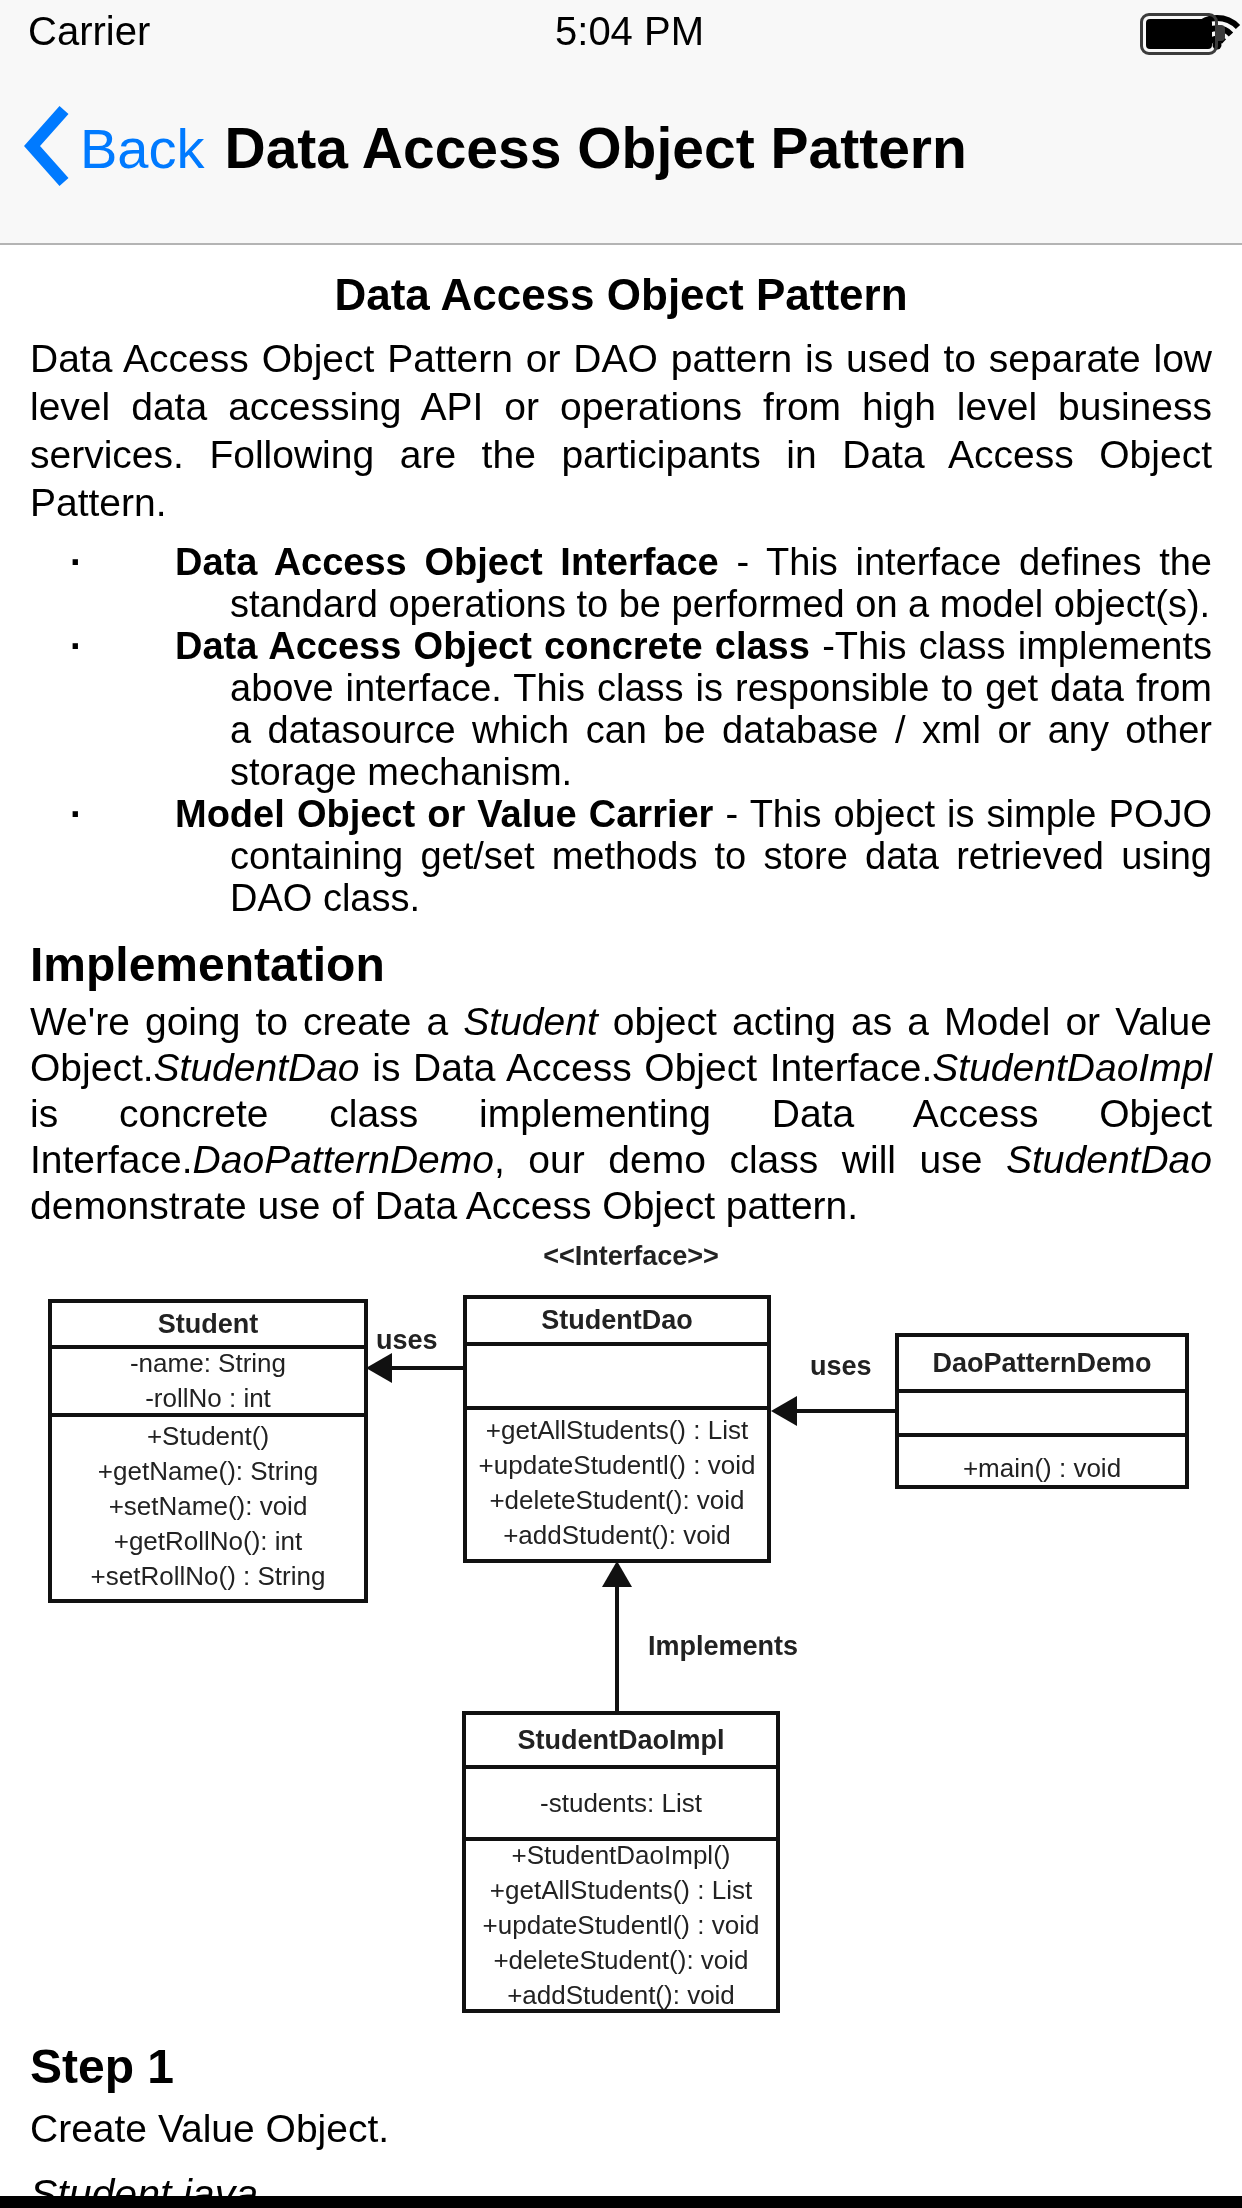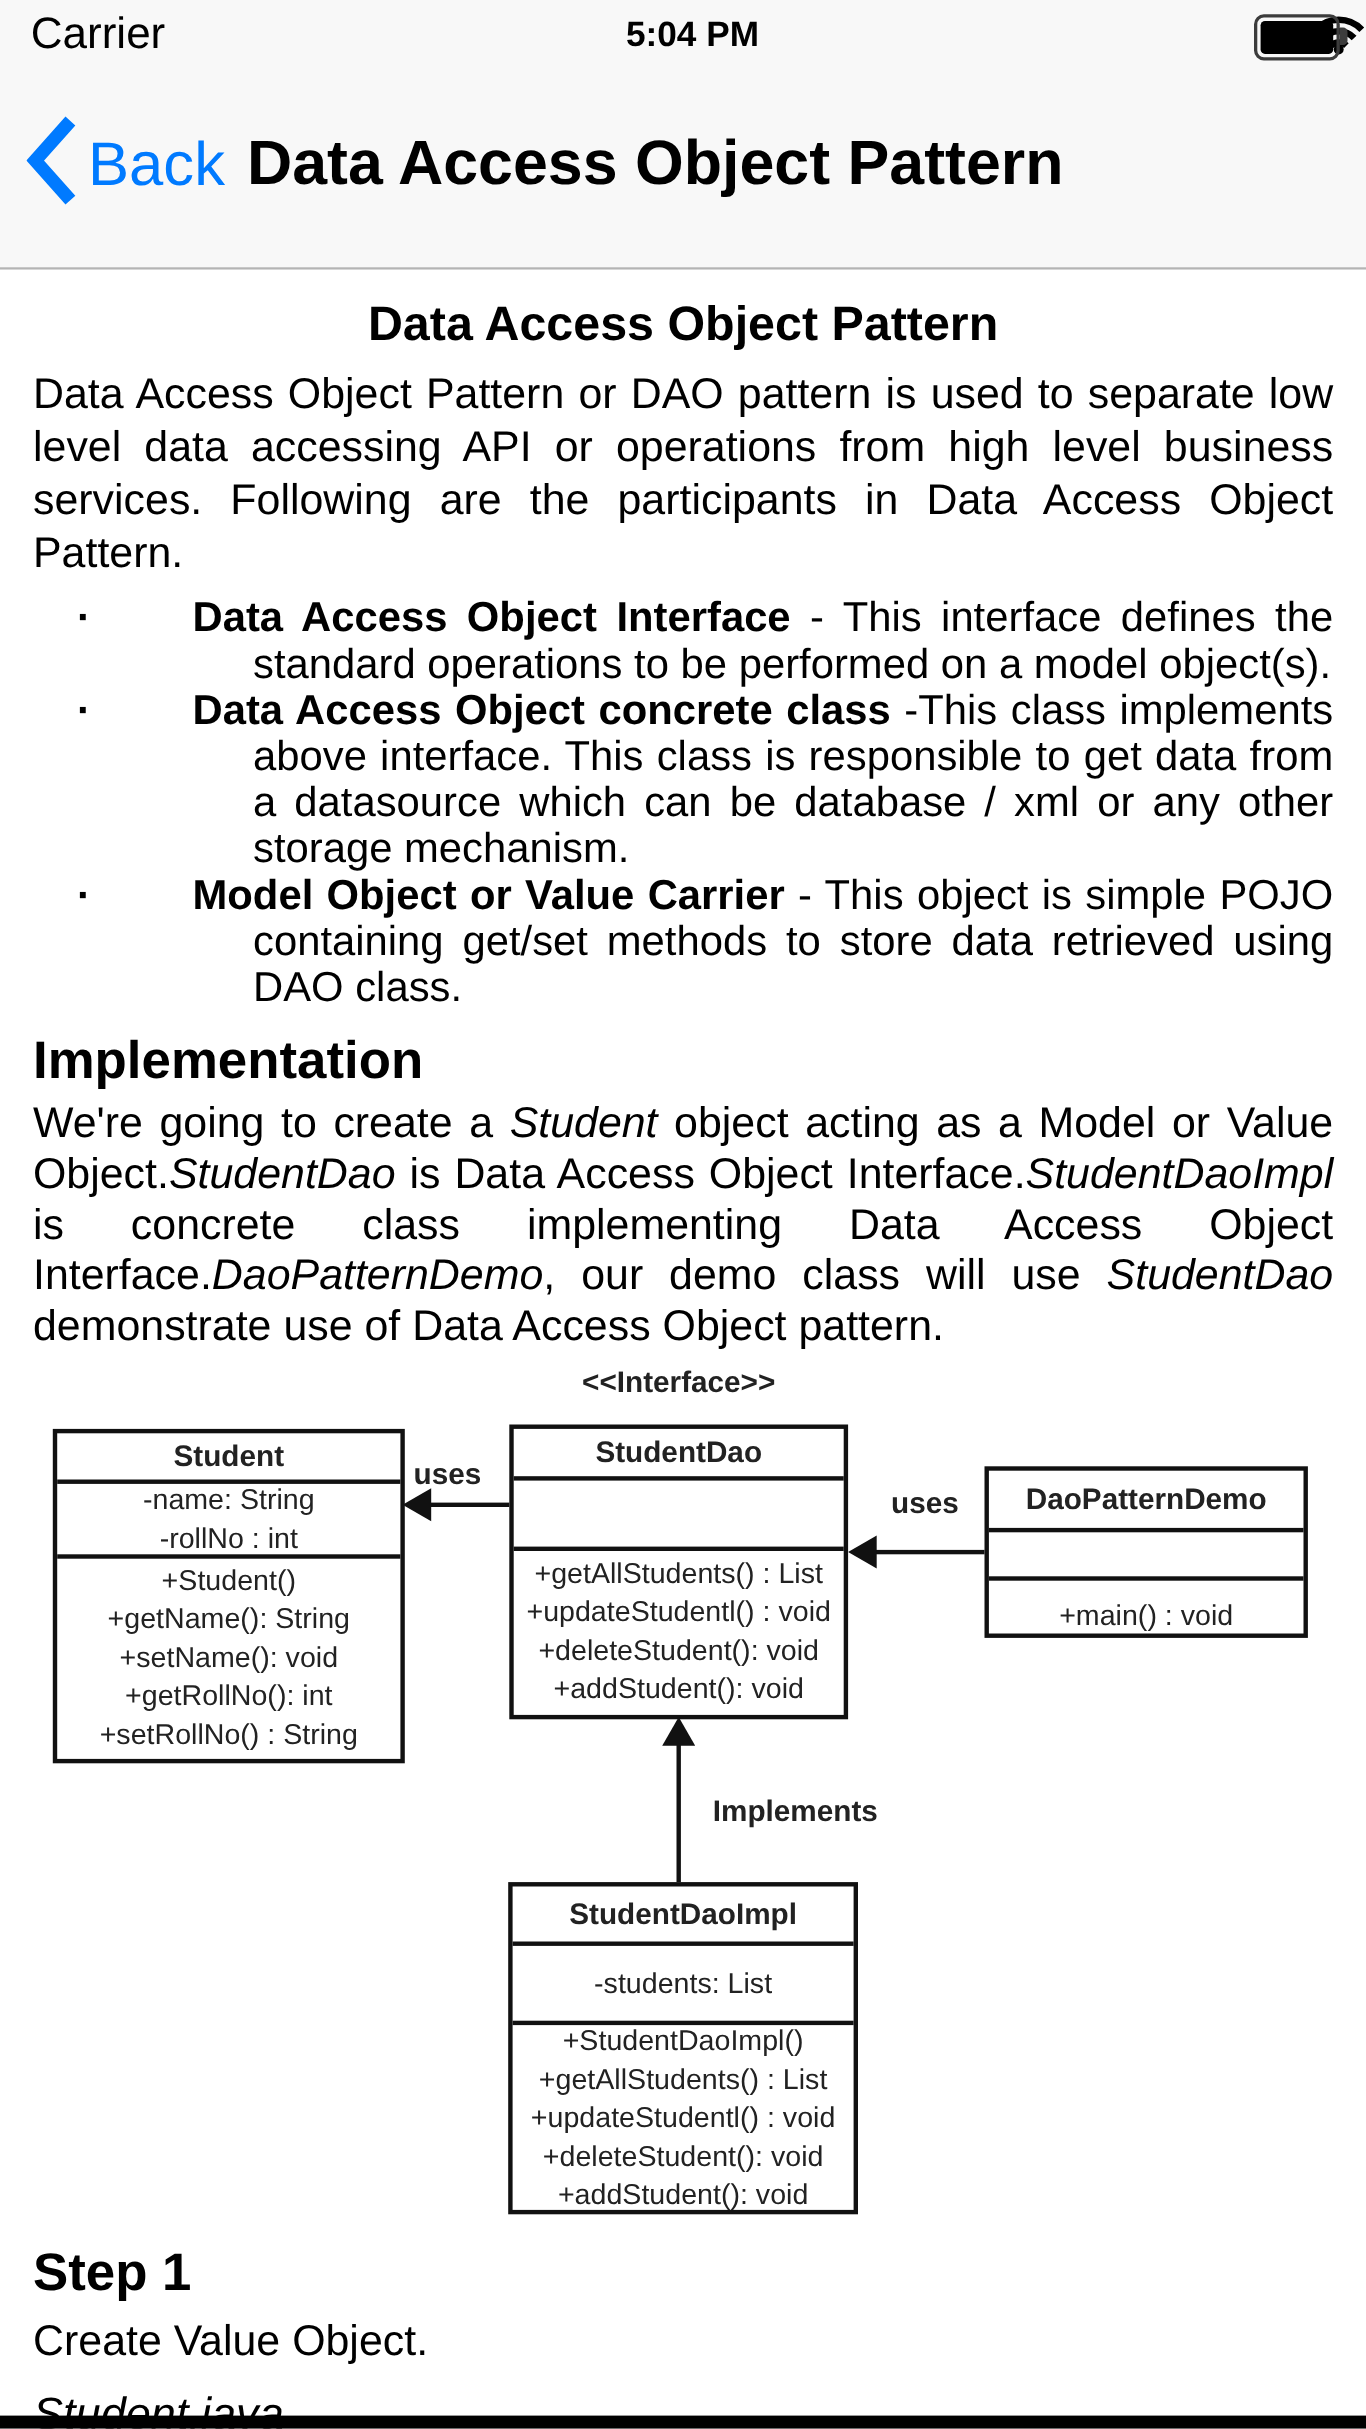--- a/index.html
+++ b/index.html
@@ -4,21 +4,21 @@
 <style>
   html,body{margin:0;padding:0;background:#666;}
   .screen{position:relative;width:1242px;height:2208px;margin:0 auto;background:#fff;
     overflow:hidden;font-family:"Liberation Sans",sans-serif;color:#000;}
 
   
   .header{position:relative;background:#f8f8f8;border-bottom:2px solid #b4b4b4;height:245px;box-sizing:border-box;}
   .status-bar{position:relative;height:62px;display:flex;align-items:center;justify-content:space-between;}
   .carrier{font-size:40px;margin-left:28px;letter-spacing:0;}
   .wifi{margin-left:16px;margin-top:4px;}
-  .status-time{position:absolute;left:17px;right:0;text-align:center;font-weight:bold;font-size:32px;}
+  .status-time{position:absolute;left:17px;right:0;text-align:center;font-weight:normal;font-size:40px;}
   .battery{position:absolute;right:24px;top:13px;width:72px;height:36px;border:3px solid #3c3c3c;border-radius:9px;}
   .battery .fill{position:absolute;left:3px;top:3px;right:3px;bottom:3px;background:#000;border-radius:4px;}
   .battery .nub{position:absolute;right:-10px;top:9px;width:7px;height:16px;background:#3c3c3c;border-radius:0 4px 4px 0;}
   .nav-bar{display:flex;align-items:center;height:172px;}
   .back-btn{display:flex;align-items:center;cursor:pointer;margin-left:24px;}
   .back-label{color:#007aff;font-size:56px;margin-left:10px;}
   .nav-title{font-size:57px;font-weight:bold;margin-left:20px;white-space:nowrap;}
 
   
   .content{padding:0 30px;}
@@ -27,21 +27,21 @@
   ul.participants{list-style:none;margin:14px 0 0;padding:0;}
   ul.participants li{font-size:38px;line-height:42px;text-align:justify;padding-left:200px;text-indent:-80px;}
   ul.participants li::before{content:"\00B7";display:inline-block;width:25px;font-weight:bold;}
   h2.section{font-size:48px;font-weight:bold;margin:20px 0 0;line-height:52px;}
   p.impl{font-size:39px;line-height:46px;text-align:justify;margin:8px 0 0;}
   .r-b{font-weight:bold;}
   .r-i{font-style:italic;}
 
   
   .diagram{position:relative;height:780px;margin-top:12px;color:#222;}
-  .stereotype{position:absolute;left:433px;top:0;width:308px;text-align:center;font-size:27px;font-weight:bold;}
+  .stereotype{position:absolute;left:447px;top:0;width:308px;text-align:center;font-size:27px;font-weight:bold;}
   .uml-box{position:absolute;border:4px solid #111;background:#fff;box-sizing:border-box;}
   .uml-title{border-bottom:4px solid #111;font-weight:bold;font-size:27px;display:flex;align-items:center;justify-content:center;box-sizing:border-box;}
   .uml-fields{border-bottom:4px solid #111;display:flex;flex-direction:column;align-items:center;justify-content:center;font-size:26px;box-sizing:border-box;}
   .uml-methods{display:flex;flex-direction:column;align-items:center;justify-content:center;font-size:26px;box-sizing:border-box;}
   .uml-line{line-height:35px;white-space:nowrap;}
   #box-student{left:18px;top:58px;width:320px;height:304px;}
   #box-student .uml-title{height:46px;}
   #box-student .uml-fields{height:68px;}
   #box-student .uml-methods{height:178px;}
   #box-dao{left:433px;top:54px;width:308px;height:268px;}

